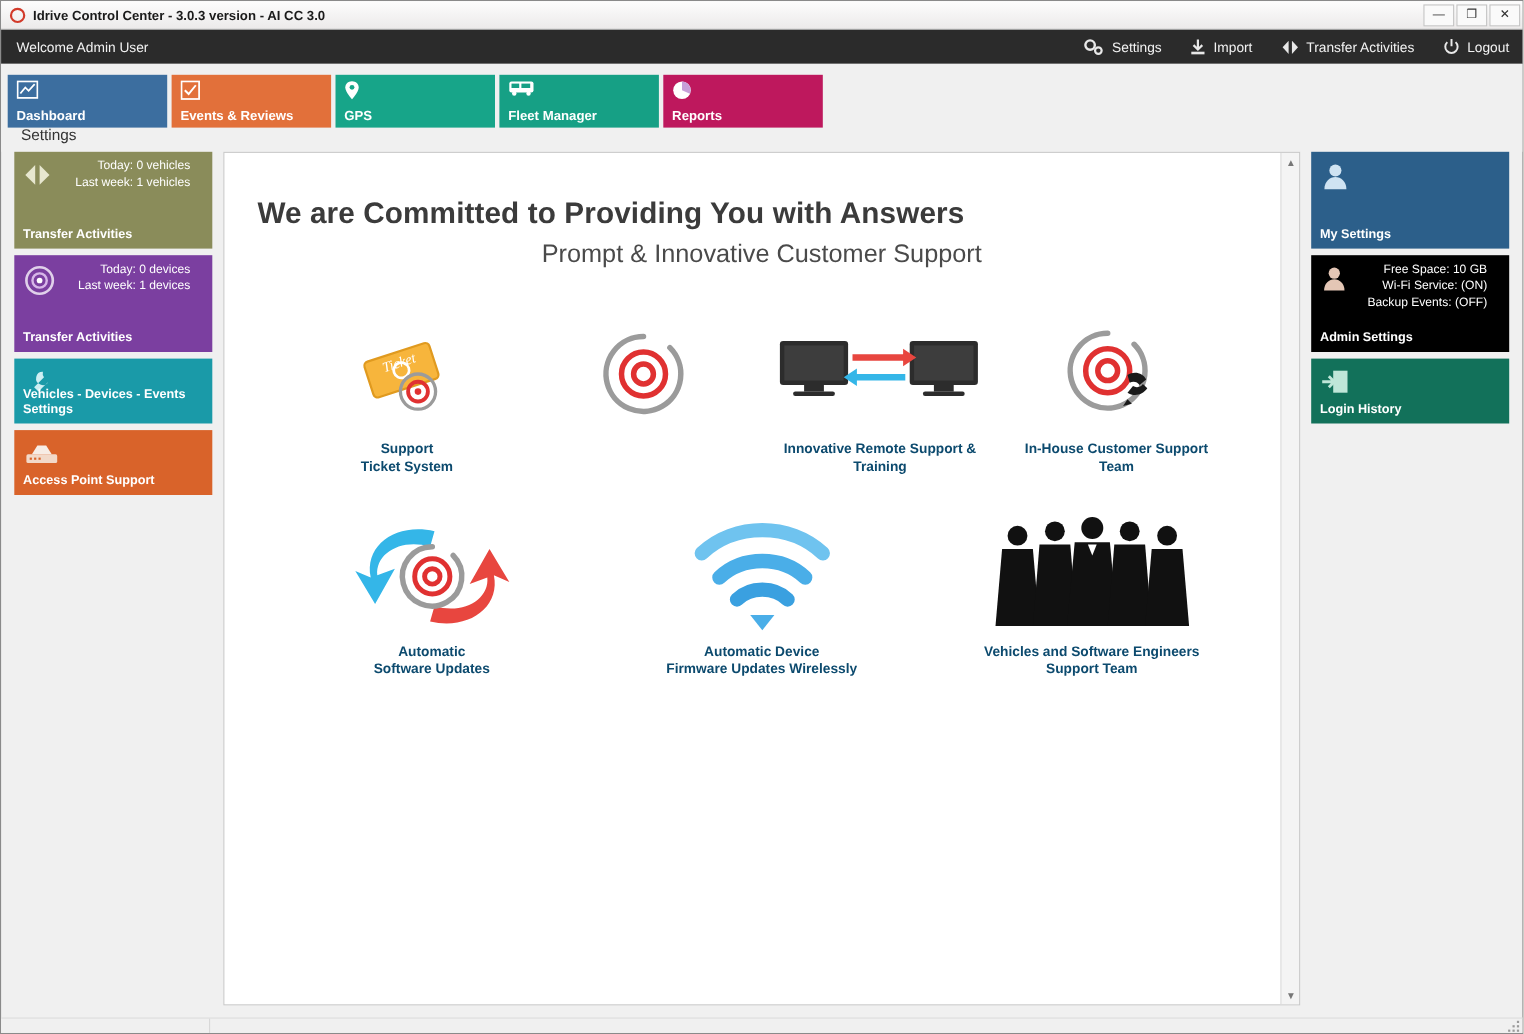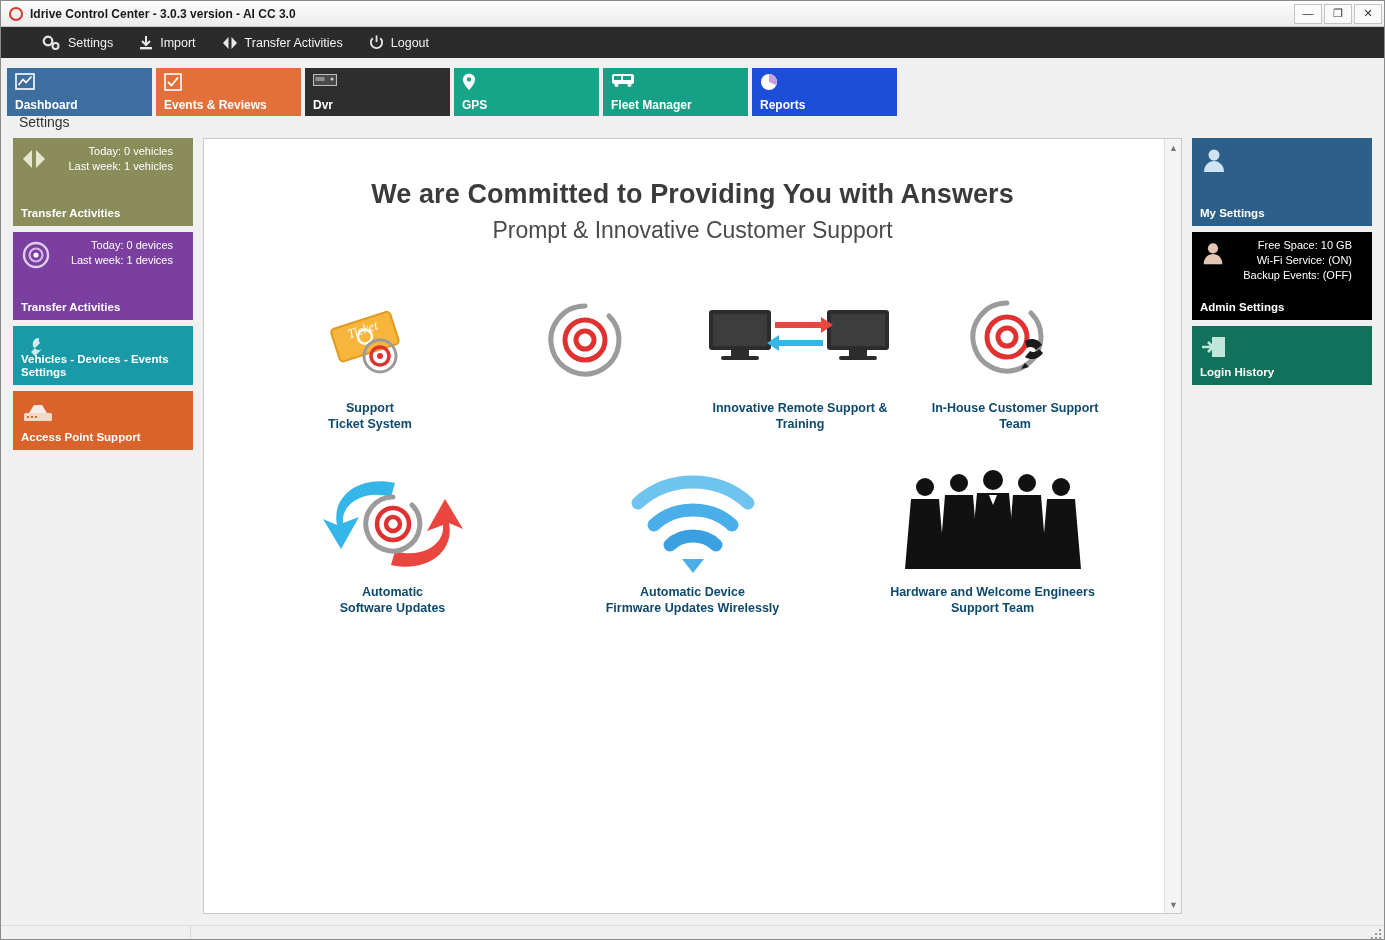--- a/index.html
+++ b/index.html
@@ -149,21 +149,20 @@
   .tile-lg { height: 88px; }
   .tile-md { height: 59px; }
 
   
   .content-scroll {
     width: 100%; height: 100%;
     padding: 40px 30px 20px 30px;
     overflow: hidden;
   }
   .headline {
-    text-align: center;
     color: #3b3b3b;
     font-size: 27px;
     font-weight: bold;
     letter-spacing: 0.1px;
   }
   .subhead {
     text-align: center;
     color: #4a4a4a;
     font-size: 23px;
     margin-top: 7px;
@@ -240,20 +239,21 @@
   <div class="titlebar">
     <div class="app-icon"></div>
     <div class="title-text">Idrive Control Center - 3.0.3 version - AI CC 3.0</div>
     <div class="spacer"></div>
     <div class="win-btn">—</div>
     <div class="win-btn">❐</div>
     <div class="win-btn">✕</div>
   </div>
 
   <div class="topbar">
+    <div class="welcome">Welcome Admin User</div>
 
     <div class="topbar-item">
       <span>
         <svg width="20" height="18" viewBox="0 0 20 18">
           <g fill="#e8e8e8">
             <circle cx="7" cy="7" r="4.3" fill="none" stroke="#e8e8e8" stroke-width="2.2"></circle>
             <circle cx="14.5" cy="12" r="3" fill="none" stroke="#e8e8e8" stroke-width="2"></circle>
           </g>
         </svg>
       </span>
@@ -306,30 +306,20 @@
     <div class="modtab" style="background:#e2703a">
       <span class="mt-icon">
         <svg width="18" height="18" viewBox="0 0 18 18">
           <rect x="1" y="1" width="16" height="16" fill="none" stroke="#ffffff" stroke-width="1.6"></rect>
           <path d="M4 9 L7.5 12.5 L14 4.5" stroke="#ffffff" stroke-width="1.8" fill="none"></path>
         </svg>
       </span>
       <span class="mt-label">Events &amp; Reviews</span>
     </div>
 
-    <div class="modtab" style="background:#2e2e2e">
-      <span class="mt-icon">
-        <svg width="24" height="14" viewBox="0 0 24 14">
-          <rect x="0.5" y="1.5" width="23" height="11" fill="#4a4a4a" stroke="#bdbdbd" stroke-width="1"></rect>
-          <rect x="2.5" y="4" width="9" height="4" fill="#8f8f8f"></rect>
-          <circle cx="19" cy="6" r="1.5" fill="#cfcfcf"></circle>
-        </svg>
-      </span>
-      <span class="mt-label">Dvr</span>
-    </div>
 
     <div class="modtab" style="background:#17a589">
       <span class="mt-icon">
         <svg width="14" height="18" viewBox="0 0 14 18">
           <path d="M7 0.8 C3.4 0.8 0.9 3.3 0.9 6.5 C0.9 10.6 7 17.2 7 17.2 C7 17.2 13.1 10.6 13.1 6.5 C13.1 3.3 10.6 0.8 7 0.8 Z" fill="#ffffff"></path>
           <circle cx="7" cy="6.4" r="2.2" fill="#17a589"></circle>
         </svg>
       </span>
       <span class="mt-label">GPS</span>
     </div>
@@ -340,21 +330,21 @@
           <rect x="1" y="1" width="22" height="10" rx="2" fill="#ffffff"></rect>
           <rect x="3" y="3" width="7" height="4" fill="#16a085"></rect>
           <rect x="12" y="3" width="8" height="4" fill="#16a085"></rect>
           <circle cx="5.5" cy="12" r="2" fill="#ffffff"></circle>
           <circle cx="18.5" cy="12" r="2" fill="#ffffff"></circle>
         </svg>
       </span>
       <span class="mt-label">Fleet Manager</span>
     </div>
 
-    <div class="modtab" style="background:#1d4ed8">
+    <div class="modtab" style="background:#be185d">
       <span class="mt-icon">
         <svg width="18" height="18" viewBox="0 0 18 18">
           <circle cx="9" cy="9" r="8" fill="#ffffff"></circle>
           <path d="M9 9 L9 1 A8 8 0 0 1 16.2 12.2 Z" fill="#c79fd8"></path>
         </svg>
       </span>
       <span class="mt-label">Reports</span>
     </div>
   </div>
 
@@ -543,21 +533,21 @@
                   <path d="M84 24 h32 l7 76 h-46 z"></path>
                   <circle cx="134" cy="14" r="9"></circle>
                   <path d="M120 26 h28 l6 74 h-40 z"></path>
                   <circle cx="168" cy="18" r="9"></circle>
                   <path d="M154 30 h28 l6 70 h-40 z"></path>
                 </g>
                 <path d="M96 26 l4 10 l4 -10 z" fill="#ffffff"></path>
               </svg>
             </div>
             <div class="fcap">
-              <div>Hardware and Welcome Engineers</div>
+              <div>Vehicles and Software Engineers</div>
               <div>Support Team</div>
             </div>
           </div>
         </div>
       </div>
 
       <div class="vscroll">
         <div class="arrow">▲</div>
         <div class="thumb"></div>
         <div class="arrow bottom">▼</div>

